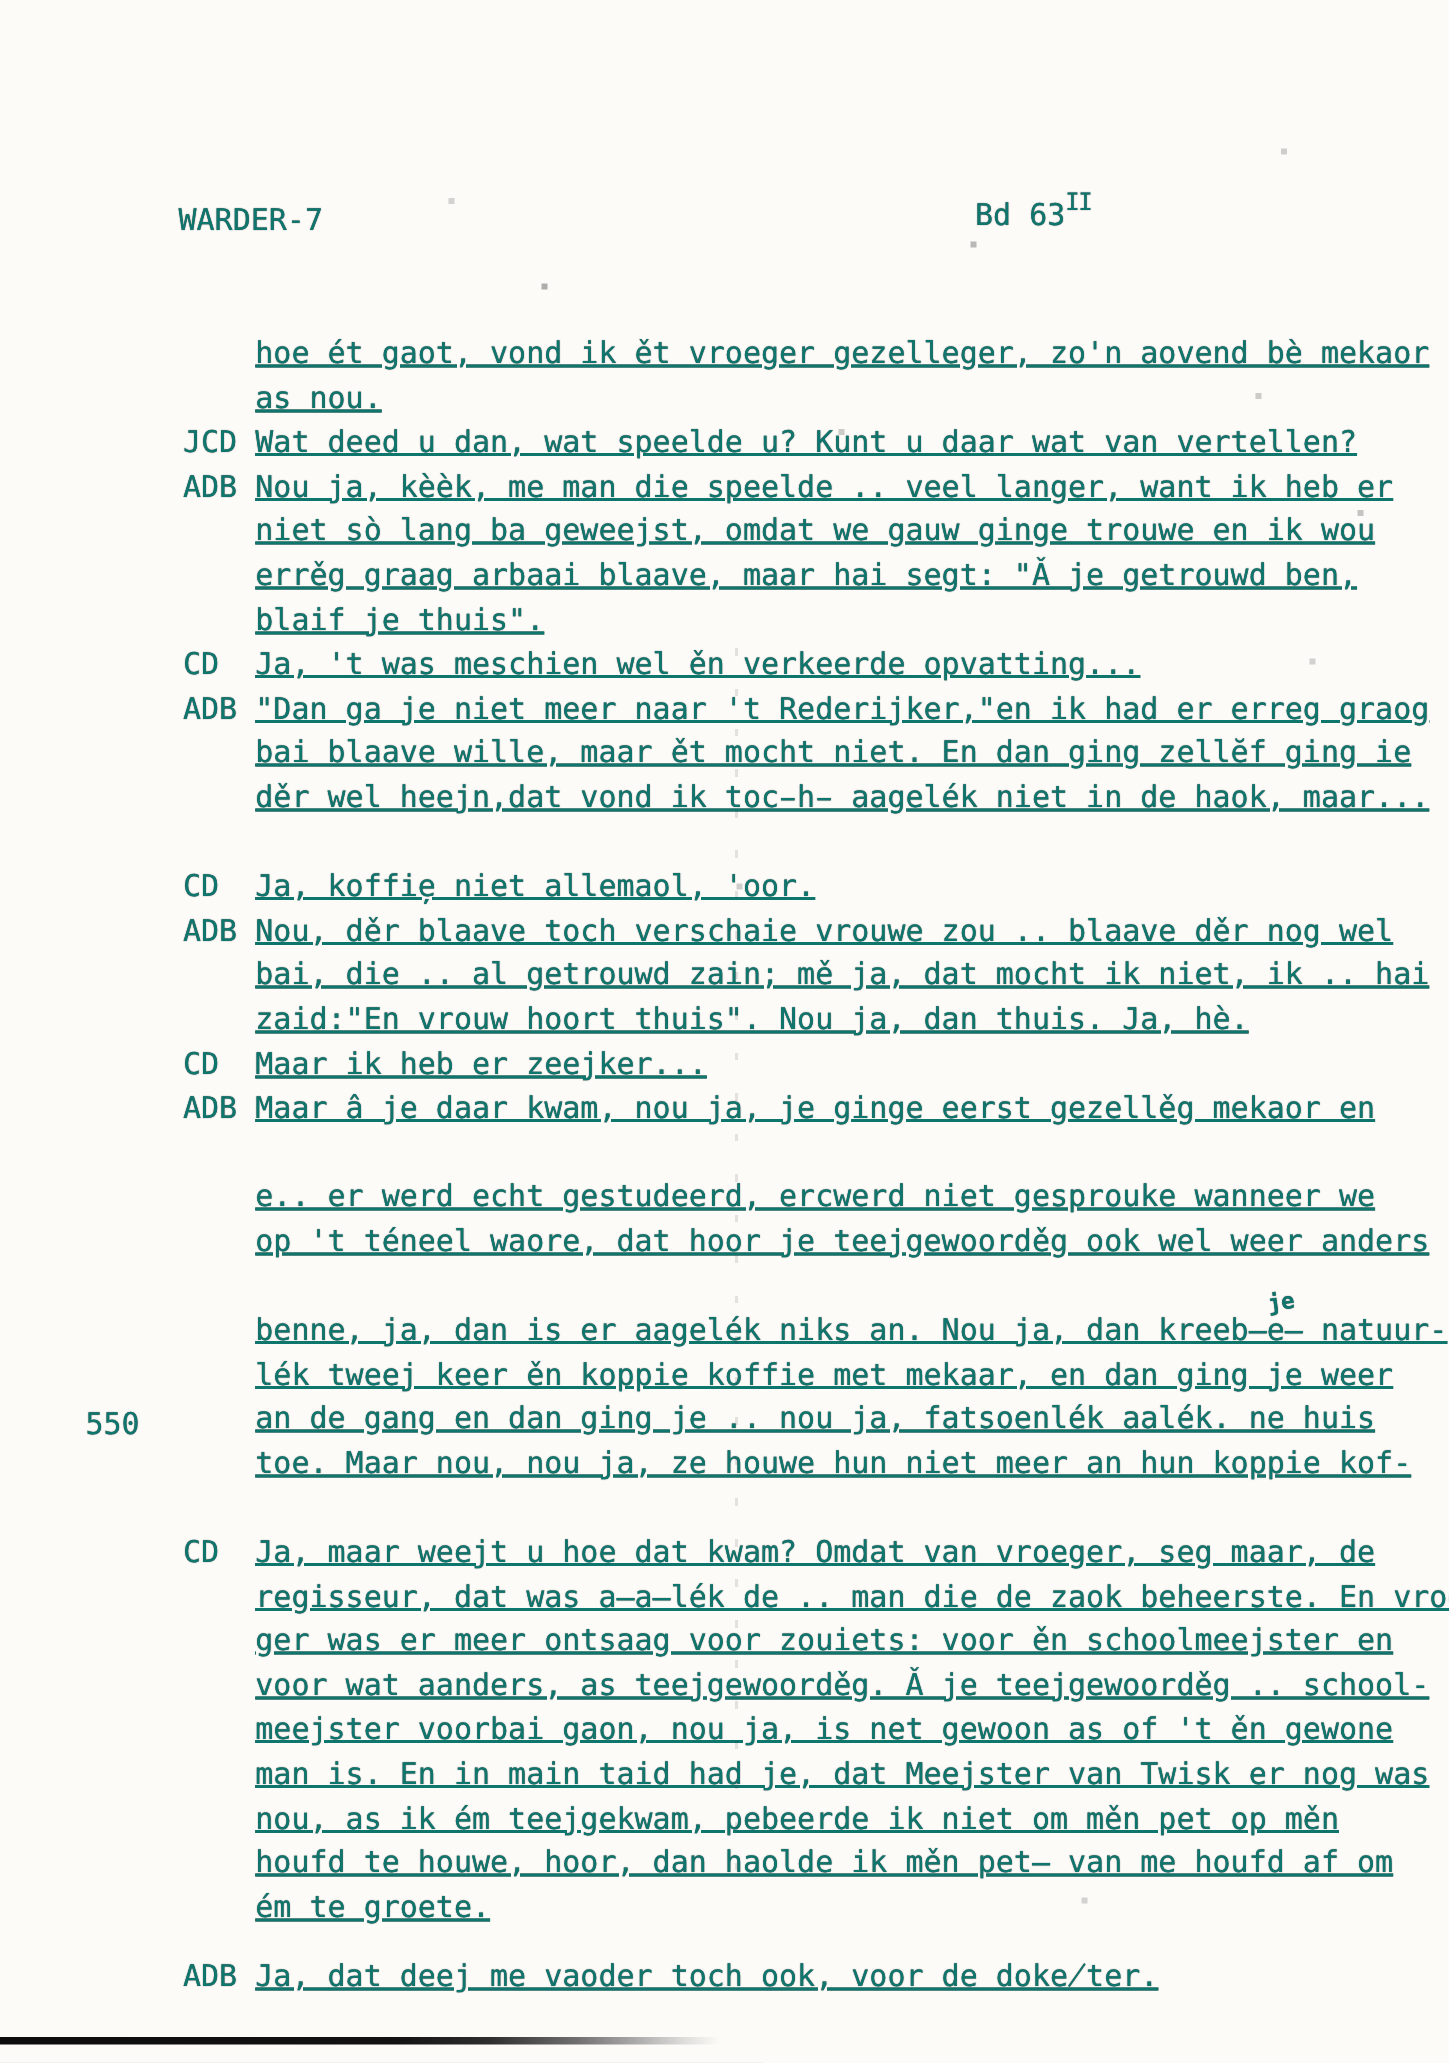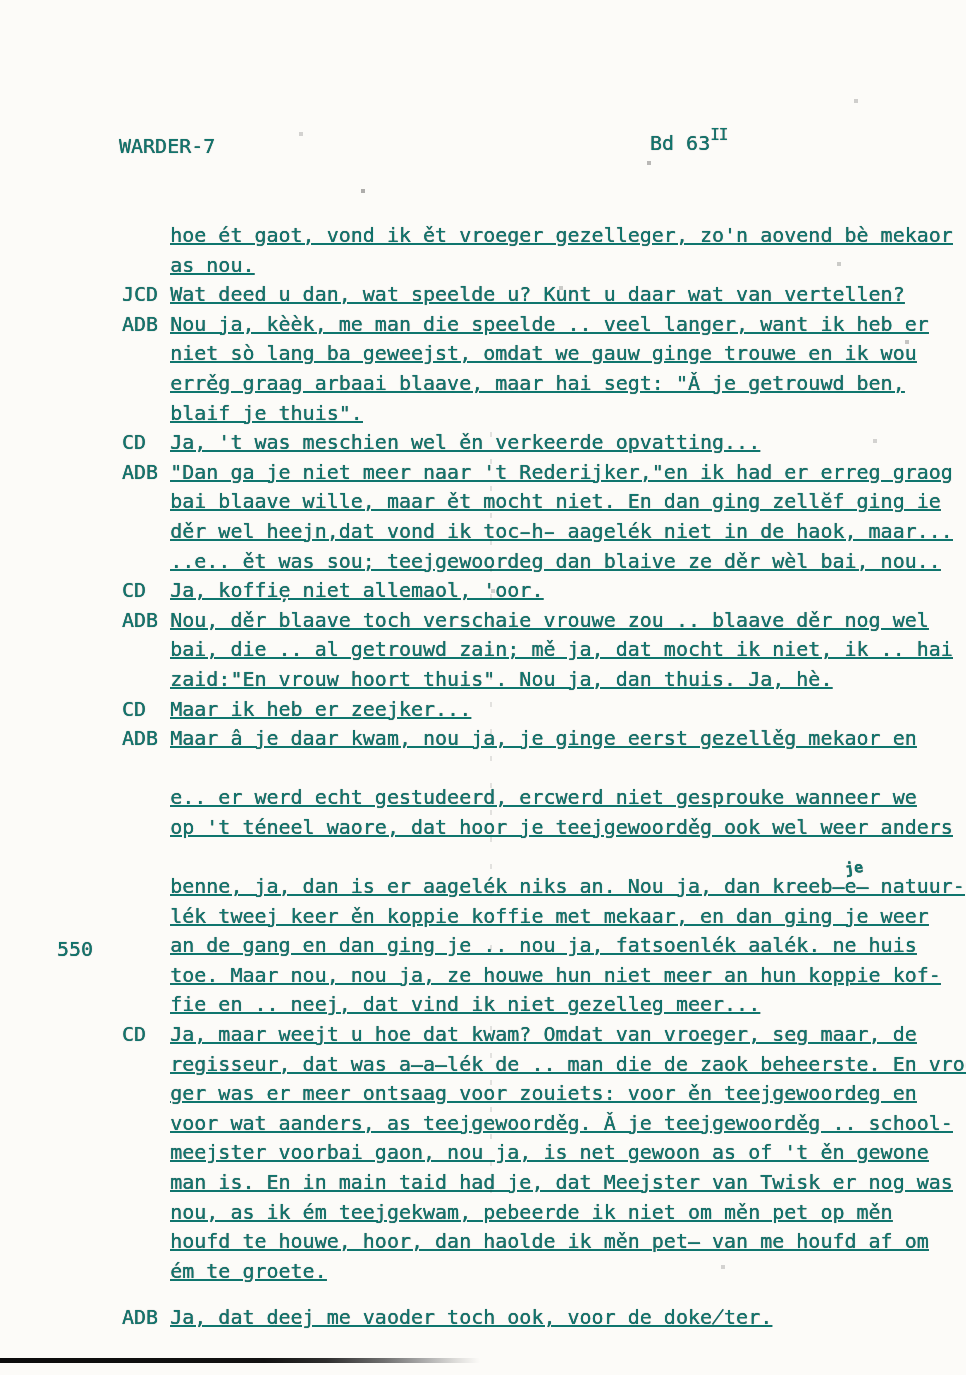--- a/index.html
+++ b/index.html
@@ -120,39 +120,39 @@
       <div class="line"><span class="speaker-label">    </span><span class="line-text">as nou.</span></div>
       <div class="line"><span class="speaker-label">JCD </span><span class="line-text">Wat deed u dan, wat speelde u? Kunt u daar wat van vertellen?</span></div>
       <div class="line"><span class="speaker-label">ADB </span><span class="line-text">Nou ja, kèèk, me man die speelde .. veel langer, want ik heb er</span></div>
       <div class="line"><span class="speaker-label">    </span><span class="line-text">niet sò lang ba geweejst, omdat we gauw ginge trouwe en ik wou</span></div>
       <div class="line"><span class="speaker-label">    </span><span class="line-text">errěg graag arbaai blaave, maar hai segt: "Ǎ je getrouwd ben,</span></div>
       <div class="line"><span class="speaker-label">    </span><span class="line-text">blaif je thuis".</span></div>
       <div class="line"><span class="speaker-label">CD  </span><span class="line-text">Ja, 't was meschien wel ěn verkeerde opvatting...</span></div>
       <div class="line"><span class="speaker-label">ADB </span><span class="line-text">"Dan ga je niet meer naar 't Rederijker,"en ik had er erreg graog</span></div>
       <div class="line"><span class="speaker-label">    </span><span class="line-text">bai blaave wille, maar ět mocht niet. En dan ging zellĕf ging ie</span></div>
       <div class="line"><span class="speaker-label">    </span><span class="line-text">děr wel heejn,dat vond ik toc̵h̵ aagelék niet in de haok, maar...</span></div>
-      <div class="line"><span class="speaker-label">    </span><span class="line-text">..e.. ět was sou; teejgewoordeg dan blaive ze děr wèl bai, nou..</span></div>
+      <div class="line"><span class="speaker-label">    </span></div>
       <div class="line"><span class="speaker-label">CD  </span><span class="line-text">Ja, koffie̦ niet allemaol, 'oor.</span></div>
       <div class="line"><span class="speaker-label">ADB </span><span class="line-text">Nou, děr blaave toch verschaie vrouwe zou .. blaave děr nog wel</span></div>
       <div class="line"><span class="speaker-label">    </span><span class="line-text">bai, die .. al getrouwd zain; mě ja, dat mocht ik niet, ik .. hai</span></div>
       <div class="line"><span class="speaker-label">    </span><span class="line-text">zaid:"En vrouw hoort thuis". Nou ja, dan thuis. Ja, hè.</span></div>
       <div class="line"><span class="speaker-label">CD  </span><span class="line-text">Maar ik heb er zeejker...</span></div>
       <div class="line"><span class="speaker-label">ADB </span><span class="line-text">Maar â je daar kwam, nou ja, je ginge eerst gezellěg mekaor en</span></div>
       <div class="line"><span class="speaker-label">    </span></div>
       <div class="line"><span class="speaker-label">    </span><span class="line-text">e.. er werd echt gestudeerd, ercwerd niet gesprouke wanneer we</span></div>
       <div class="line"><span class="speaker-label">    </span><span class="line-text">op 't téneel waore, dat hoor je teejgewoorděg ook wel weer anders</span></div>
       <div class="line"><span class="speaker-label">    </span></div>
       <div class="line"><span class="speaker-label">    </span><span class="line-text">benne, ja, dan is er aagelék niks an. Nou ja, dan kreeb̶e̶ natuur-</span></div>
       <div class="line"><span class="speaker-label">    </span><span class="line-text">lék tweej keer ěn koppie koffie met mekaar, en dan ging je weer</span></div>
       <div class="line"><span class="speaker-label">    </span><span class="line-text">an de gang en dan ging je .. nou ja, fatsoenlék aalék. ne huis</span></div>
       <div class="line"><span class="speaker-label">    </span><span class="line-text">toe. Maar nou, nou ja, ze houwe hun niet meer an hun koppie kof-</span></div>
-      <div class="line"><span class="speaker-label">    </span><span class="line-text">fie en .. neej, dat vind ik niet gezelleg meer...</span></div>
+      <div class="line"><span class="speaker-label">    </span></div>
       <div class="line"><span class="speaker-label">CD  </span><span class="line-text">Ja, maar weejt u hoe dat kwam? Omdat van vroeger, seg maar, de</span></div>
       <div class="line"><span class="speaker-label">    </span><span class="line-text">regisseur, dat was a̶a̶lék de .. man die de zaok beheerste. En vroe-</span></div>
-      <div class="line"><span class="speaker-label">    </span><span class="line-text">ger was er meer ontsaag voor zouiets: voor ěn teejgewoordeg en</span></div>
+      <div class="line"><span class="speaker-label">    </span><span class="line-text">ger was er meer ontsaag voor zouiets: voor ěn schoolmeejster en</span></div>
       <div class="line"><span class="speaker-label">    </span><span class="line-text">voor wat aanders, as teejgewoorděg. Ǎ je teejgewoorděg .. school-</span></div>
       <div class="line"><span class="speaker-label">    </span><span class="line-text">meejster voorbai gaon, nou ja, is net gewoon as of 't ěn gewone</span></div>
       <div class="line"><span class="speaker-label">    </span><span class="line-text">man is. En in main taid had je, dat Meejster van Twisk er nog was</span></div>
       <div class="line"><span class="speaker-label">    </span><span class="line-text">nou, as ik ém teejgekwam, pebeerde ik niet om měn pet op měn</span></div>
       <div class="line"><span class="speaker-label">    </span><span class="line-text">houfd te houwe, hoor, dan haolde ik měn pet̶ van me houfd af om</span></div>
       <div class="line"><span class="speaker-label">    </span><span class="line-text">ém te groete.</span></div>
       <div class="line"><span class="speaker-label">ADB </span><span class="line-text">Ja, dat deej me vaoder toch ook, voor de doke̸ter.</span></div>
     </div>
 
   <div class="annotation-je">je</div>

